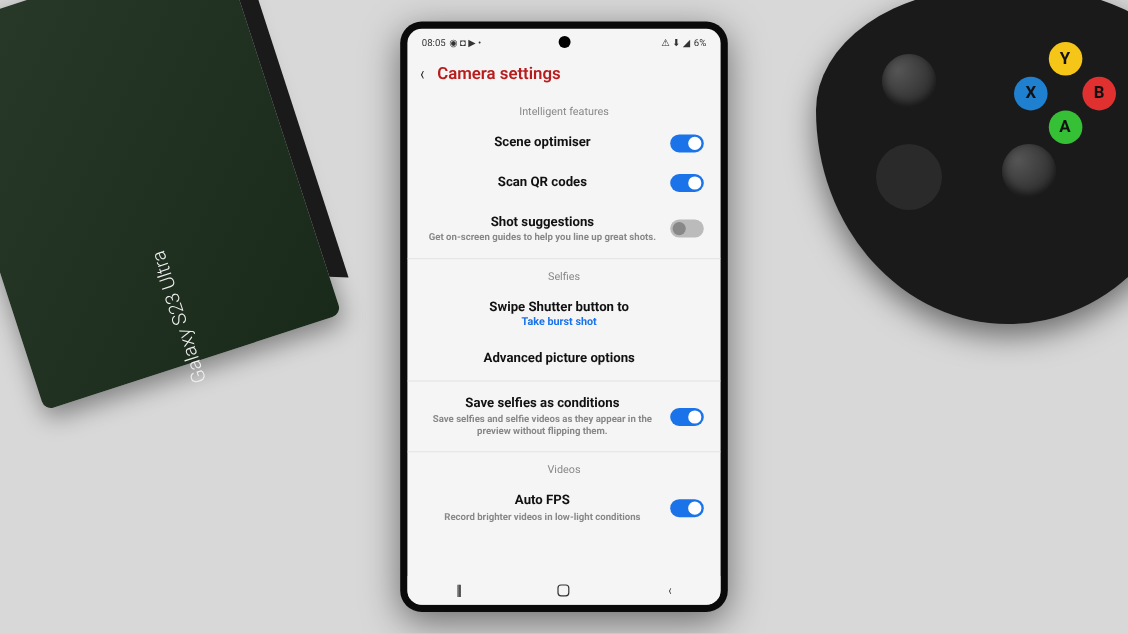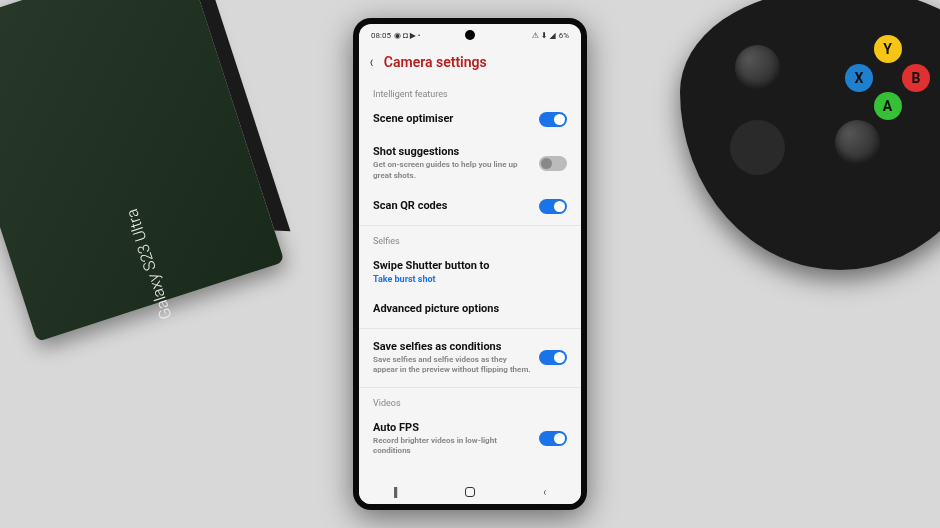--- a/index.html
+++ b/index.html
@@ -103,21 +103,21 @@
       background: #2a2a2a;
       border-radius: 50%;
     }
 
     
     .phone {
       position: absolute;
       left: 50%;
       top: 50%;
       transform: translate(-50%, -50%);
-      width: 234px;
+      width: 273px;
       height: 492px;
       background: #0a0a0a;
       border-radius: 18px;
       box-shadow: 0 8px 30px rgba(0,0,0,0.5);
       padding: 6px;
     }
     .phone-screen {
       width: 100%;
       height: 100%;
       background: #f5f5f5;
@@ -169,20 +169,21 @@
     }
     .header-title {
       font-size: 14px;
       font-weight: 600;
       color: #b91c1c;
     }
 
     
     .settings-content {
       padding: 0;
+      text-align: center;
     }
     .section-header {
       font-size: 9px;
       color: #888;
       padding: 8px 14px 4px;
     }
     .setting-row {
       padding: 9px 14px;
       display: flex;
       align-items: center;
@@ -321,33 +322,33 @@
         <div class="setting-text">
           <div class="setting-title">Scene optimiser</div>
         </div>
         <div class="toggle toggle-on">
             <div class="toggle-knob"></div>
           </div>
       </div>
 
       <div class="setting-row">
         <div class="setting-text">
+          <div class="setting-title">Scan QR codes</div>
+        </div>
+        <div class="toggle toggle-on">
+            <div class="toggle-knob"></div>
+          </div>
+      </div>
+
+      <div class="setting-row">
+        <div class="setting-text">
           <div class="setting-title">Shot suggestions</div>
           <div class="setting-subtitle">Get on-screen guides to help you line up great shots.</div>
         </div>
         <div class="toggle toggle-off">
-            <div class="toggle-knob"></div>
-          </div>
-      </div>
-
-      <div class="setting-row">
-        <div class="setting-text">
-          <div class="setting-title">Scan QR codes</div>
-        </div>
-        <div class="toggle toggle-on">
             <div class="toggle-knob"></div>
           </div>
       </div>
 
       <hr class="divider">
       <div class="section-header">Selfies</div>
 
       <div class="setting-row">
         <div class="setting-text">
           <div class="setting-title">Swipe Shutter button to</div>

